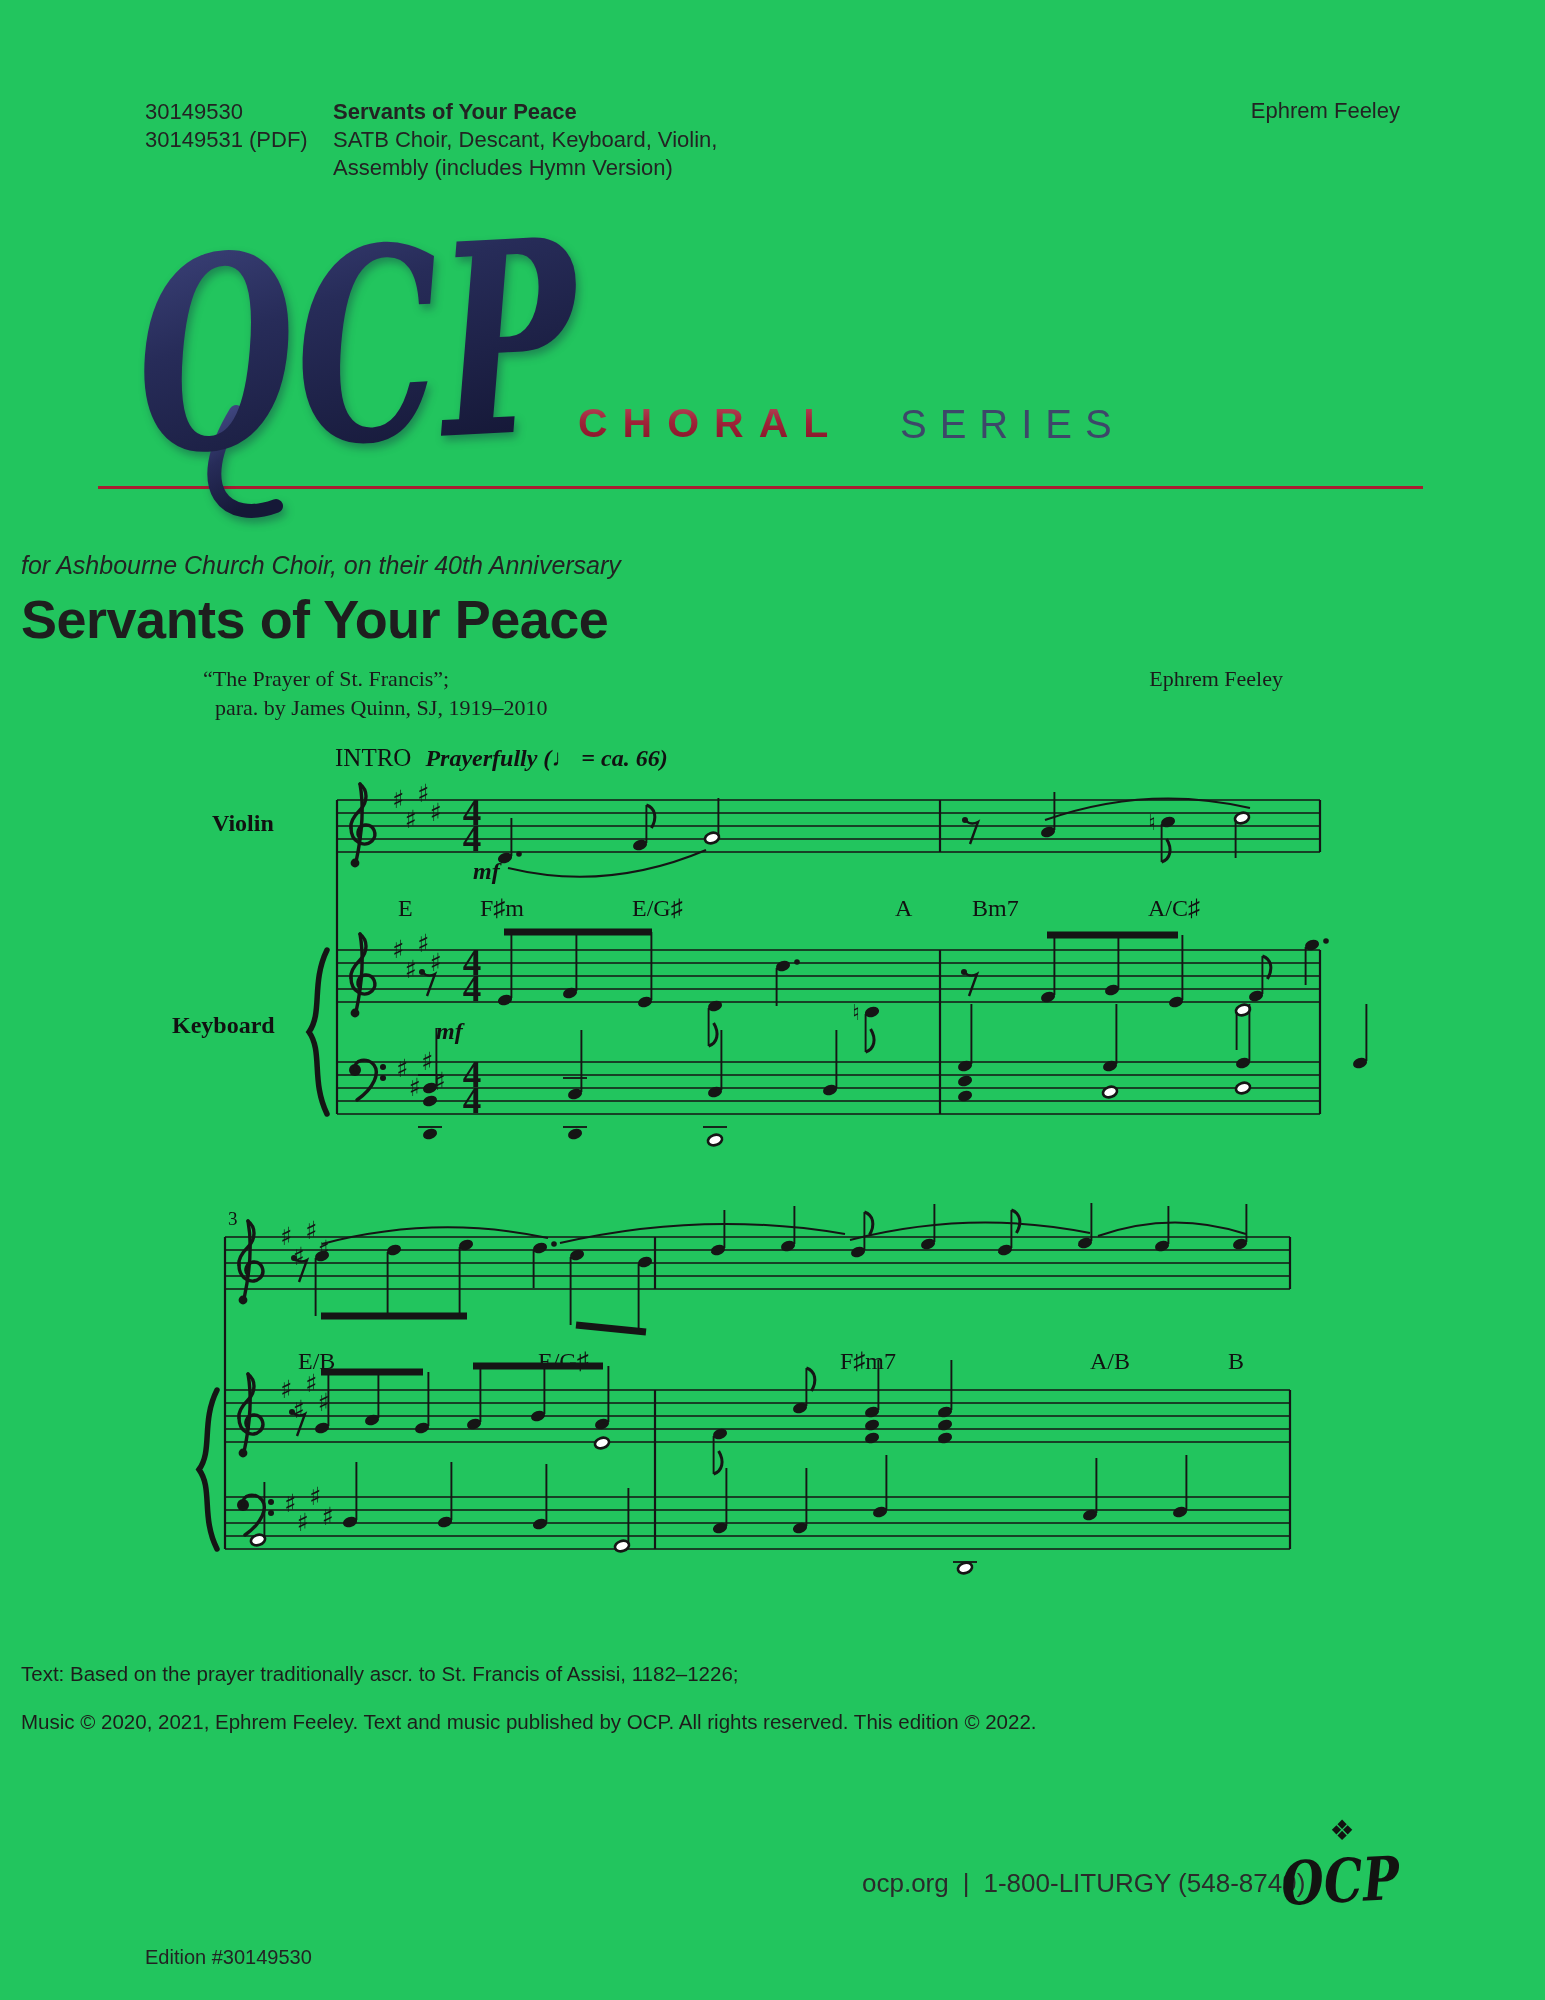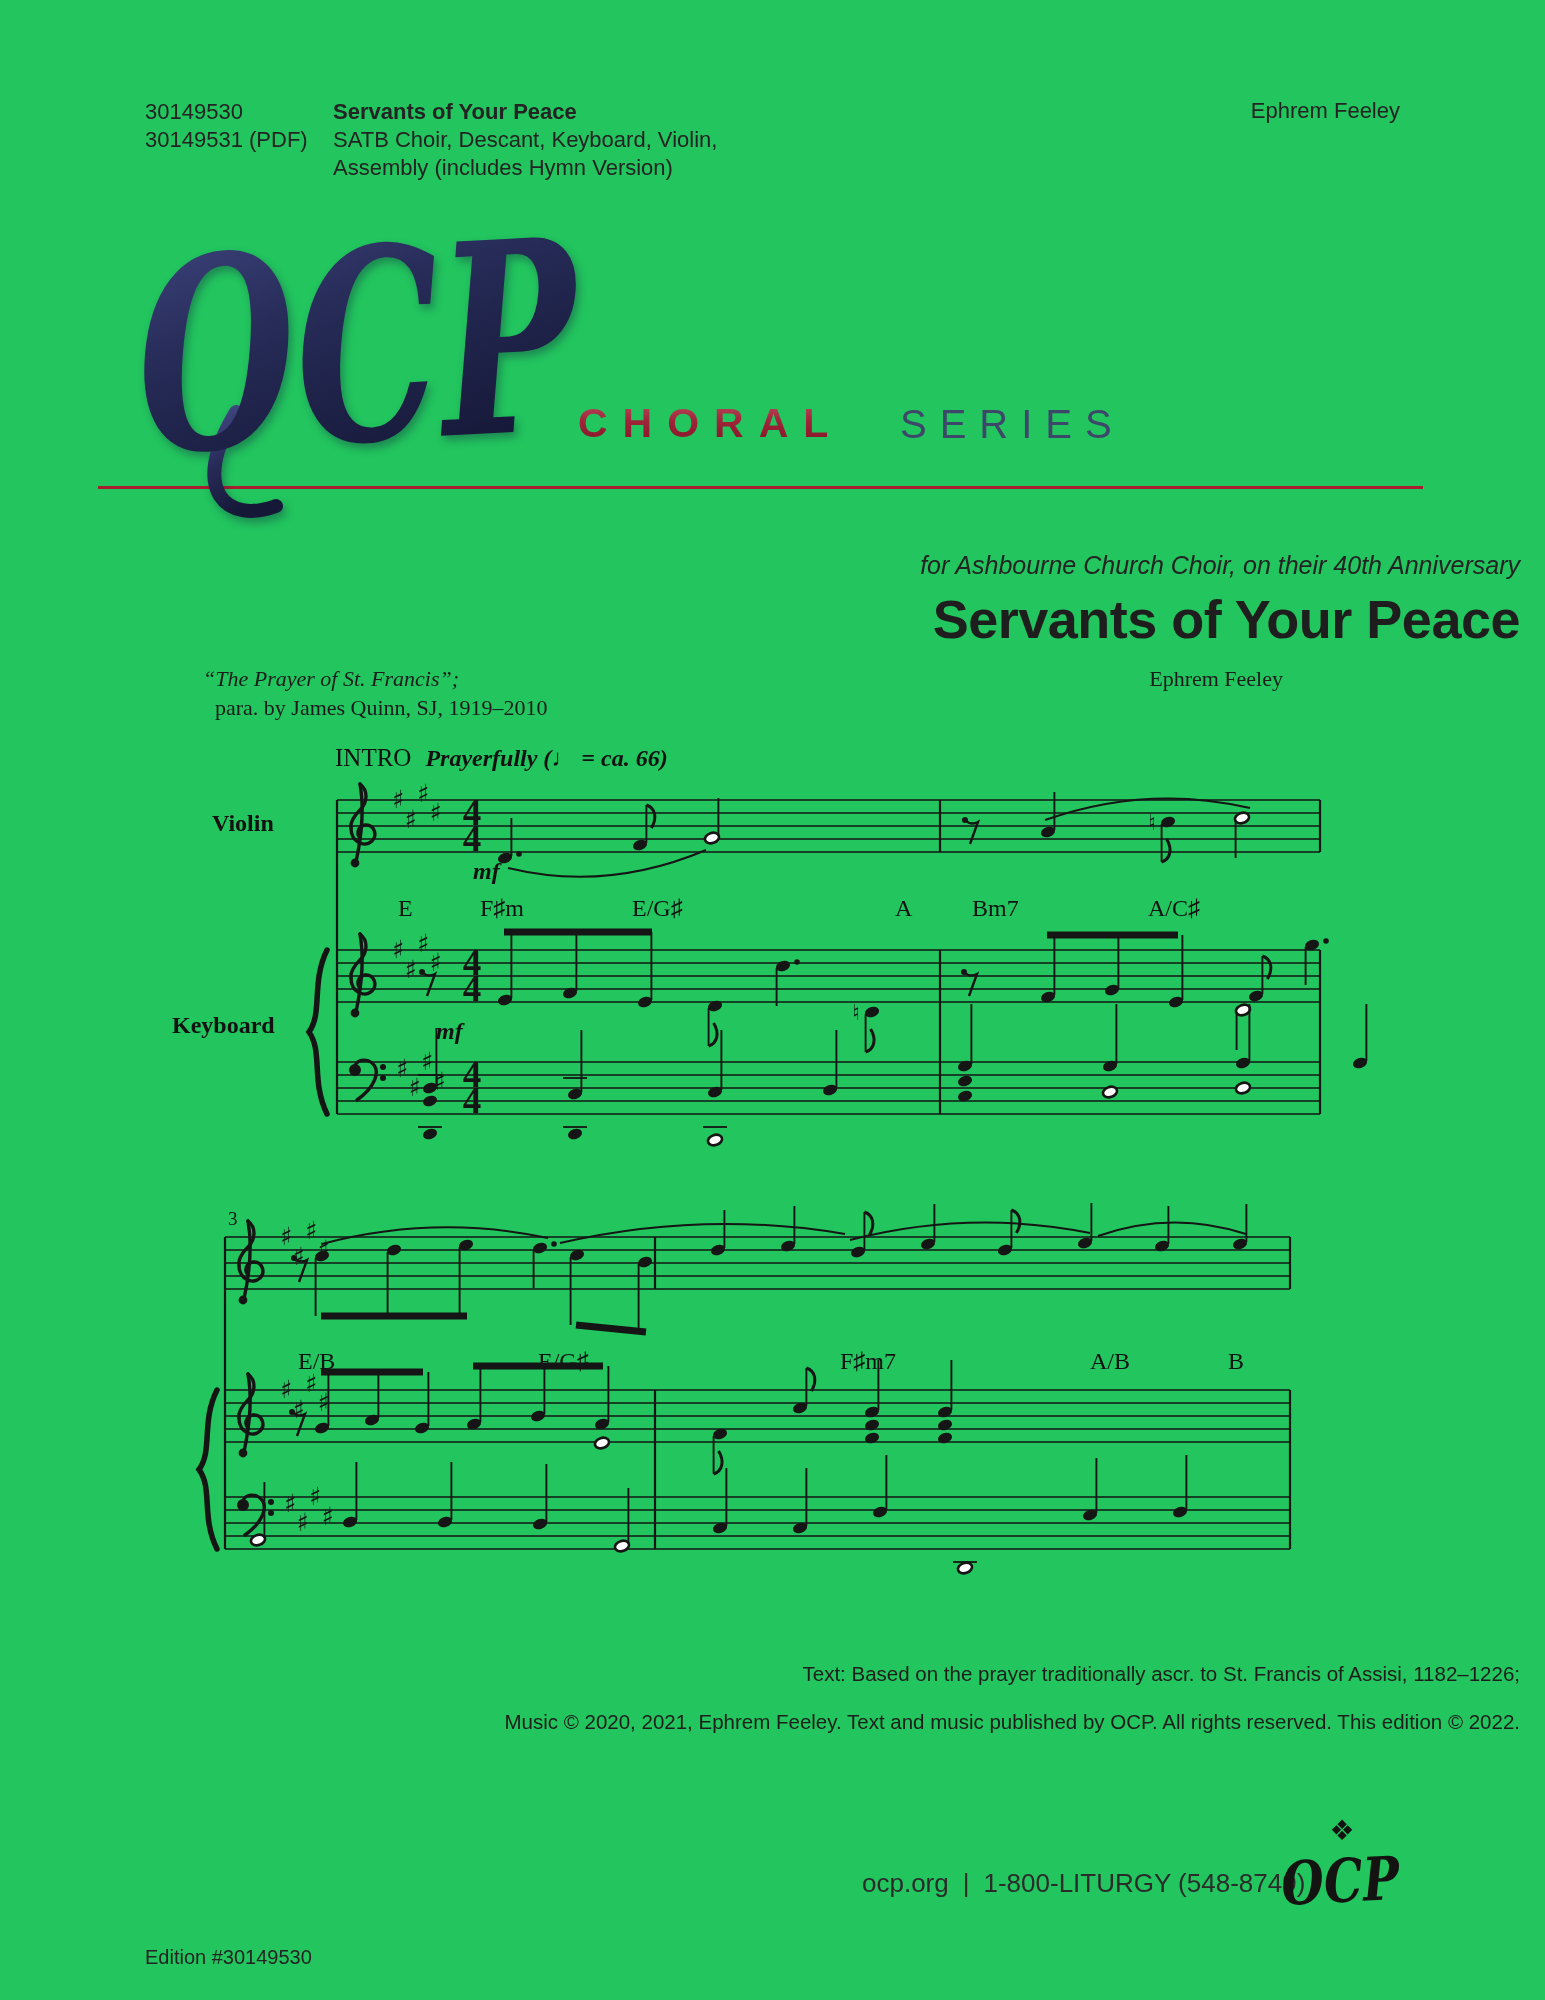--- a/index.html
+++ b/index.html
@@ -19,21 +19,21 @@
     font-size:41px;font-weight:700;letter-spacing:15px;
     background:linear-gradient(180deg,#b84f60 0%,#a02439 45%,#801325 100%);
     -webkit-background-clip:text;background-clip:text;color:transparent;
     text-shadow:none;
   }
   .series{
     font-size:40px;font-weight:400;letter-spacing:13px;color:#3d4769;
   }
   .redrule{background:#a81e31;height:3px;}
   
-  .center-wrap{left:45px;width:1475px;text-align:right;}
+  .center-wrap{left:21px;width:1475px;text-align:left;}
   .dedication{font-size:25px;font-style:italic;color:#232323;}
   .main-title{font-size:54px;font-weight:700;color:#1e1e1e;letter-spacing:-0.5px;}
   .src{font-family:"Liberation Serif",serif;font-size:22px;line-height:29px;color:#1b1b1b;}
   .composer2{font-family:"Liberation Serif",serif;font-size:22px;color:#1b1b1b;}
   
   .intro-row{font-family:"Liberation Serif","DejaVu Sans",serif;color:#111;}
   .intro{font-weight:400;font-size:25px;}
   .tempo{font-weight:700;font-style:italic;font-size:24px;margin-left:14px;}
   .staff-label{font-family:"Liberation Serif",serif;font-weight:700;font-size:24px;color:#111;}
   .dyn{font-family:"Liberation Serif",serif;font-weight:700;font-style:italic;font-size:24px;color:#111;}
@@ -68,21 +68,21 @@
       </linearGradient>
     </defs>
     <path d="M118 250 C 70 330 110 362 158 344" fill="none" stroke="url(#navgrad)" stroke-width="14" stroke-linecap="round"></path>
     <text x="240" y="278" text-anchor="middle" font-family="'DejaVu Serif','Liberation Serif',serif" font-style="italic" font-weight="700" font-size="265" textLength="440" lengthAdjust="spacingAndGlyphs" fill="url(#navgrad)" transform="rotate(-3 240 200)">OCP</text>
   </svg>
   <div class="abs choral" style="left:578px;top:400px;">CHORAL</div>
   <div class="abs series" style="left:900px;top:402px;">SERIES</div>
 
   <div class="abs center-wrap dedication" style="top:551px;">for Ashbourne Church Choir, on their 40th Anniversary</div>
   <div class="abs center-wrap main-title" style="top:588px;">Servants of Your Peace</div>
-  <div class="abs src" style="left:203px;top:664px;font-style:italic;">“The Prayer of St. Francis”;</div>
+  <div class="abs src" style="left:203px;top:664px;">“The Prayer of St. Francis”;</div>
   <div class="abs src" style="left:215px;top:693px;text-align:center;">para. by James Quinn, SJ, 1919–2010</div>
   <div class="abs composer2" style="right:262px;top:666px;">Ephrem Feeley</div>
 
   <div class="abs intro-row" style="left:335px;top:744px;">
     <span class="intro">INTRO</span><span class="tempo">Prayerfully (♩ = ca. 66)</span>
   </div>
 
   <div class="abs staff-label" style="left:212px;top:810px;">Violin</div>
   <div class="abs staff-label" style="left:172px;top:1012px;">Keyboard</div>
   <div class="abs dyn" style="left:473px;top:858px;">mf</div>

